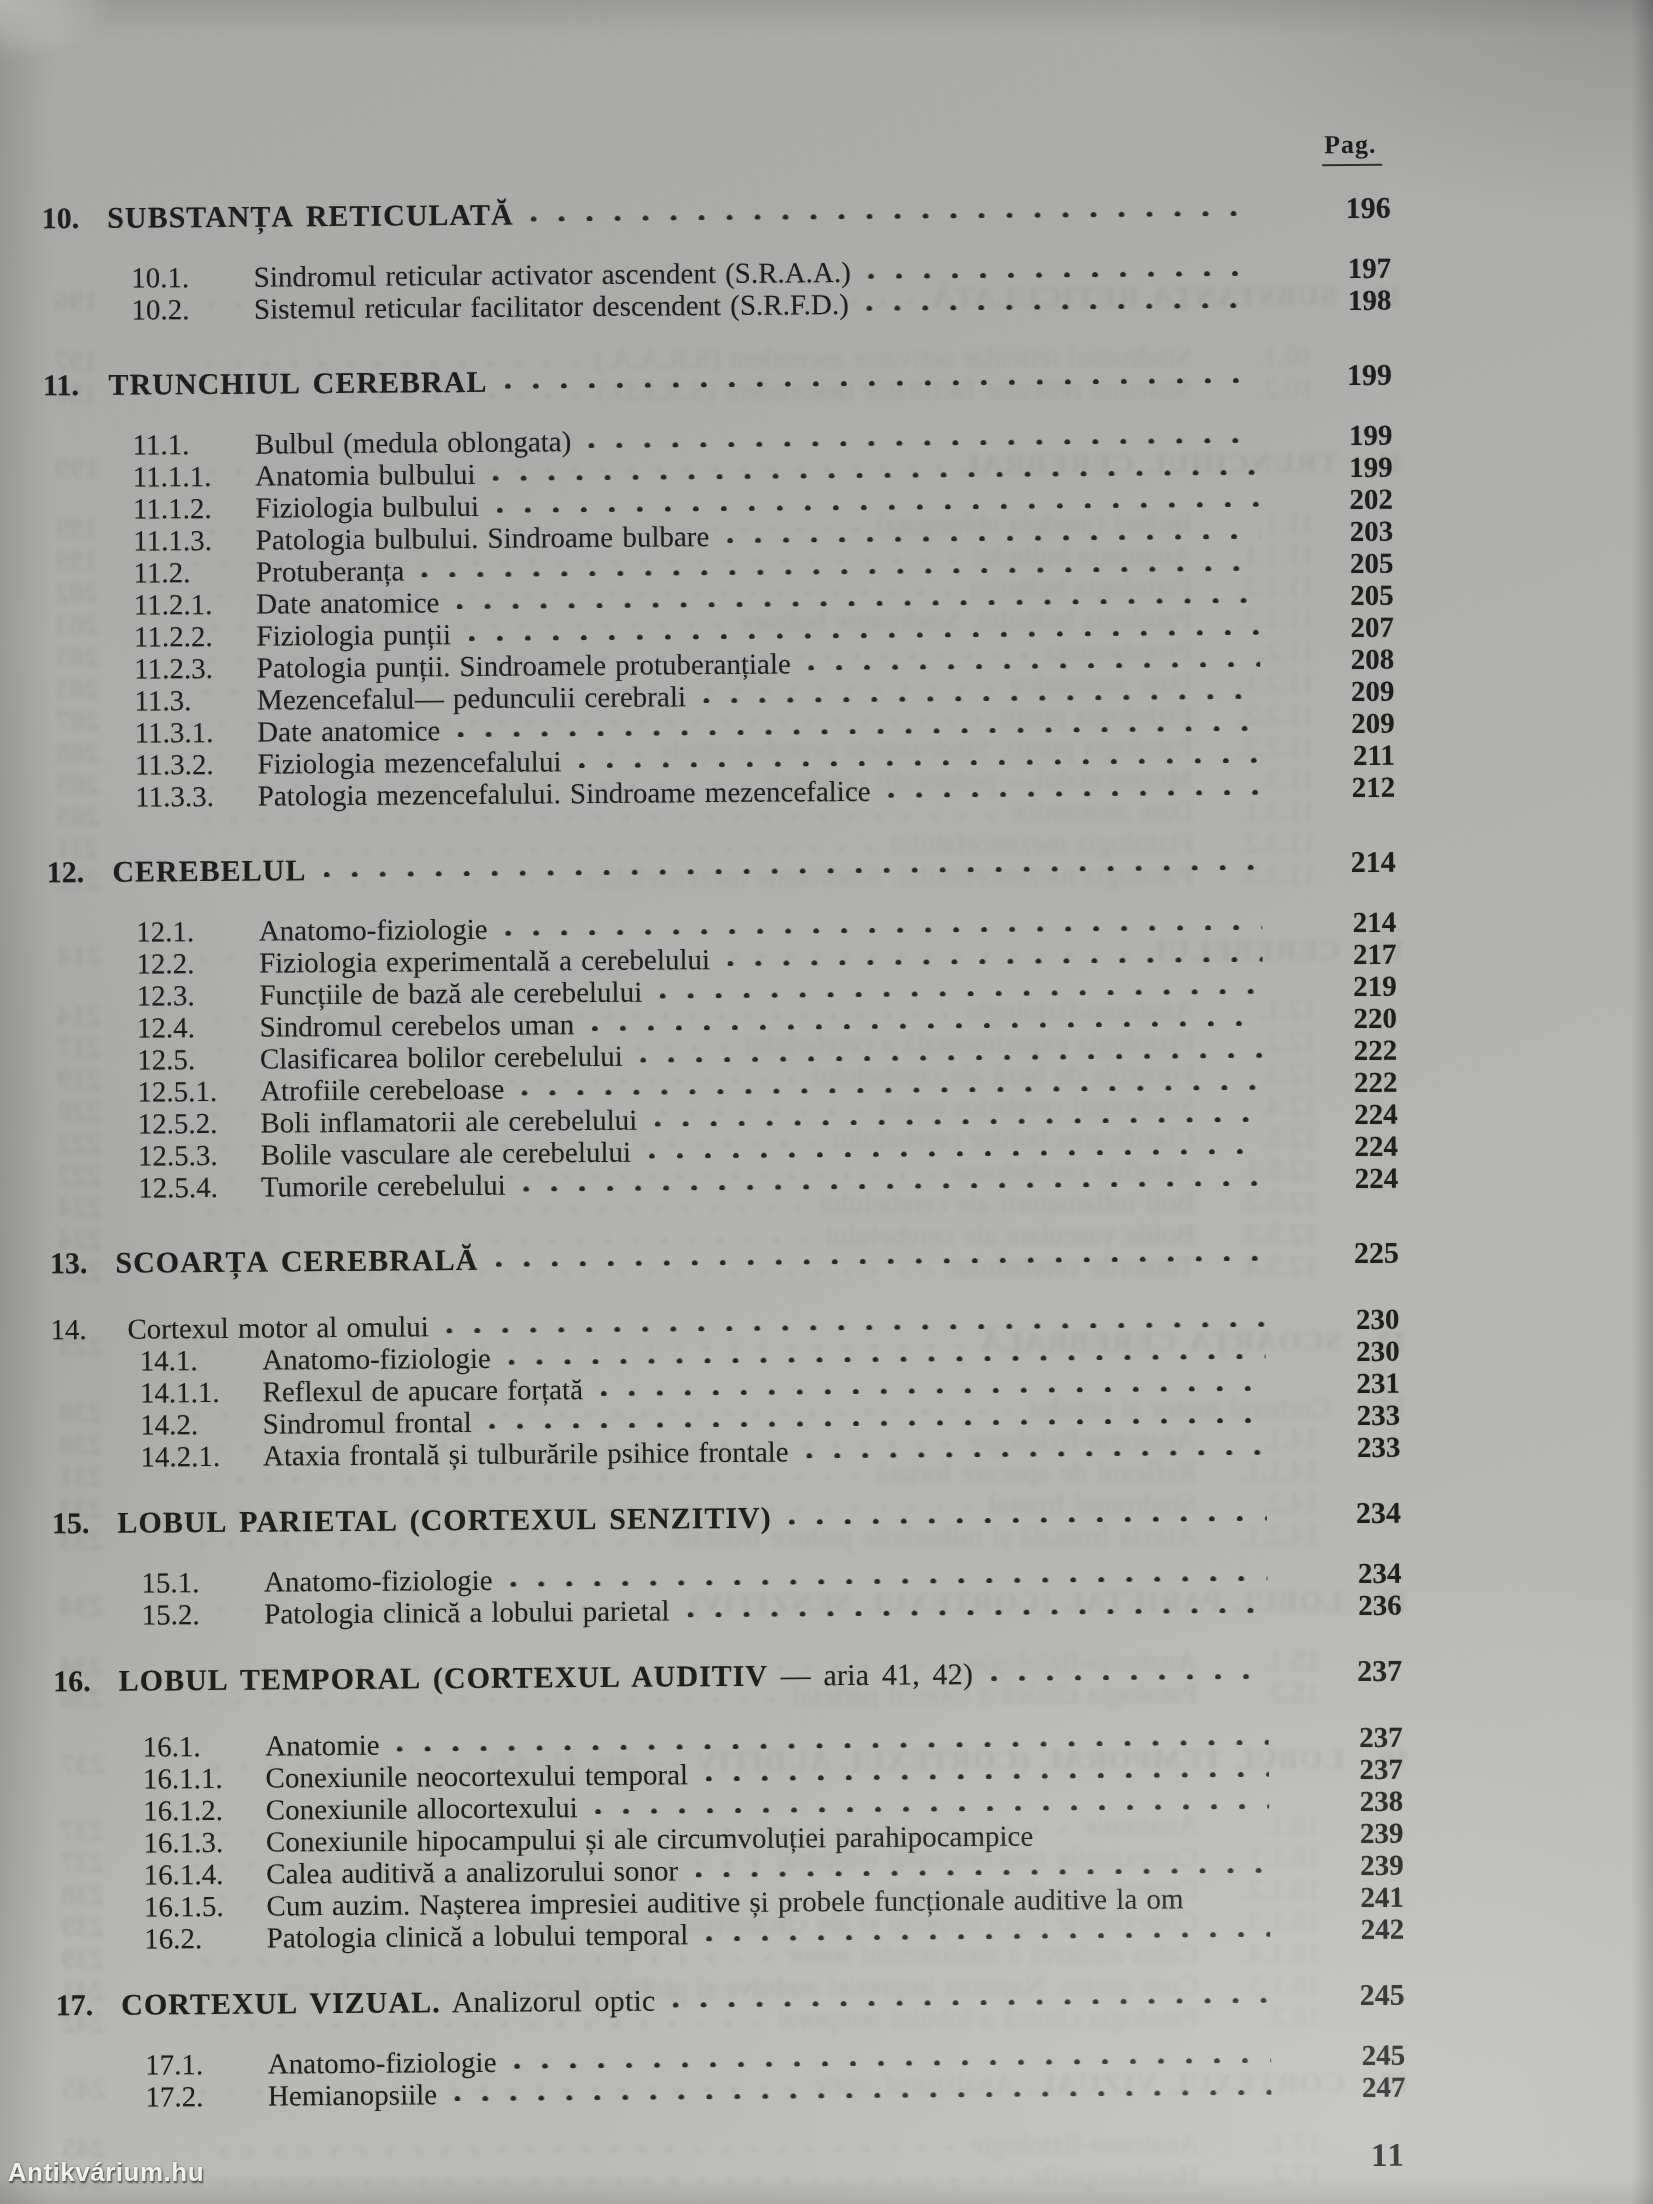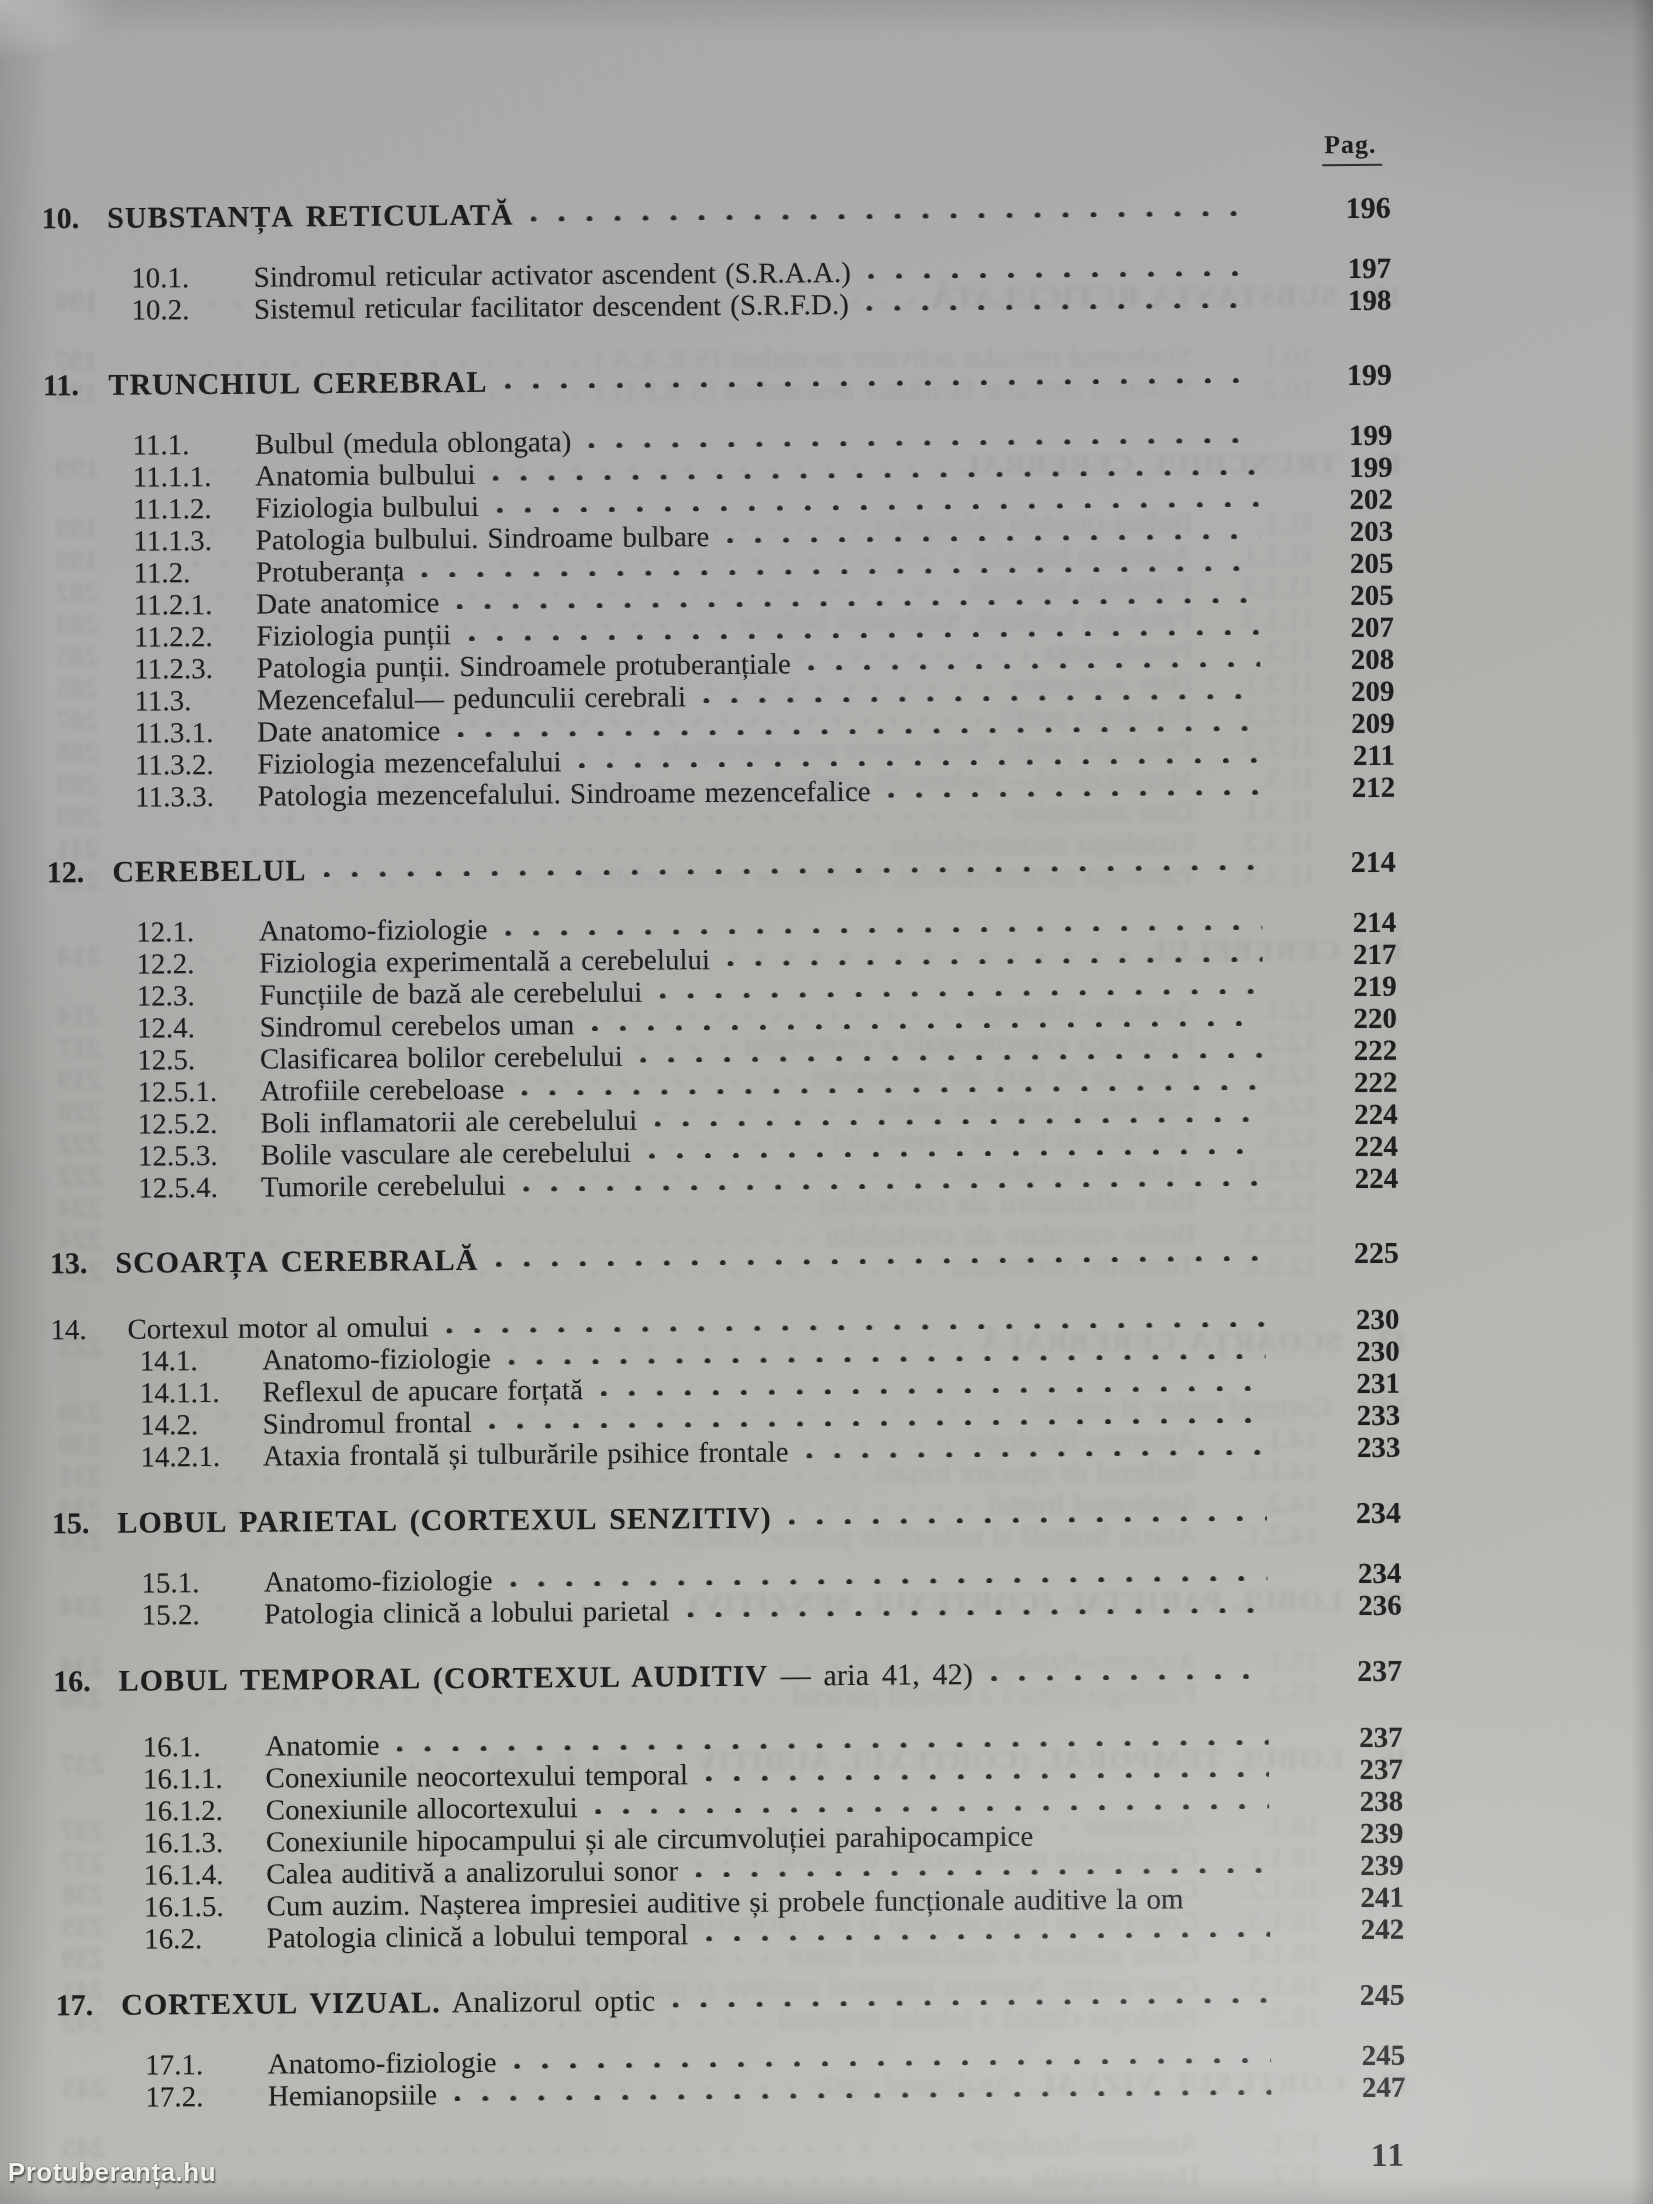--- a/index.html
+++ b/index.html
@@ -649,15 +649,15 @@
         </div>
       </div>
     <div class="folio-row">
       <span class="folio">11</span>
     </div>
   </div>
 
   <div class="grain"></div>
   <div class="vignette"></div>
 
-  <div class="watermark">Protuberanța.hu</div>
+  <div class="watermark">Antikvárium.hu</div>
 </div>
 
 
 </body></html>

